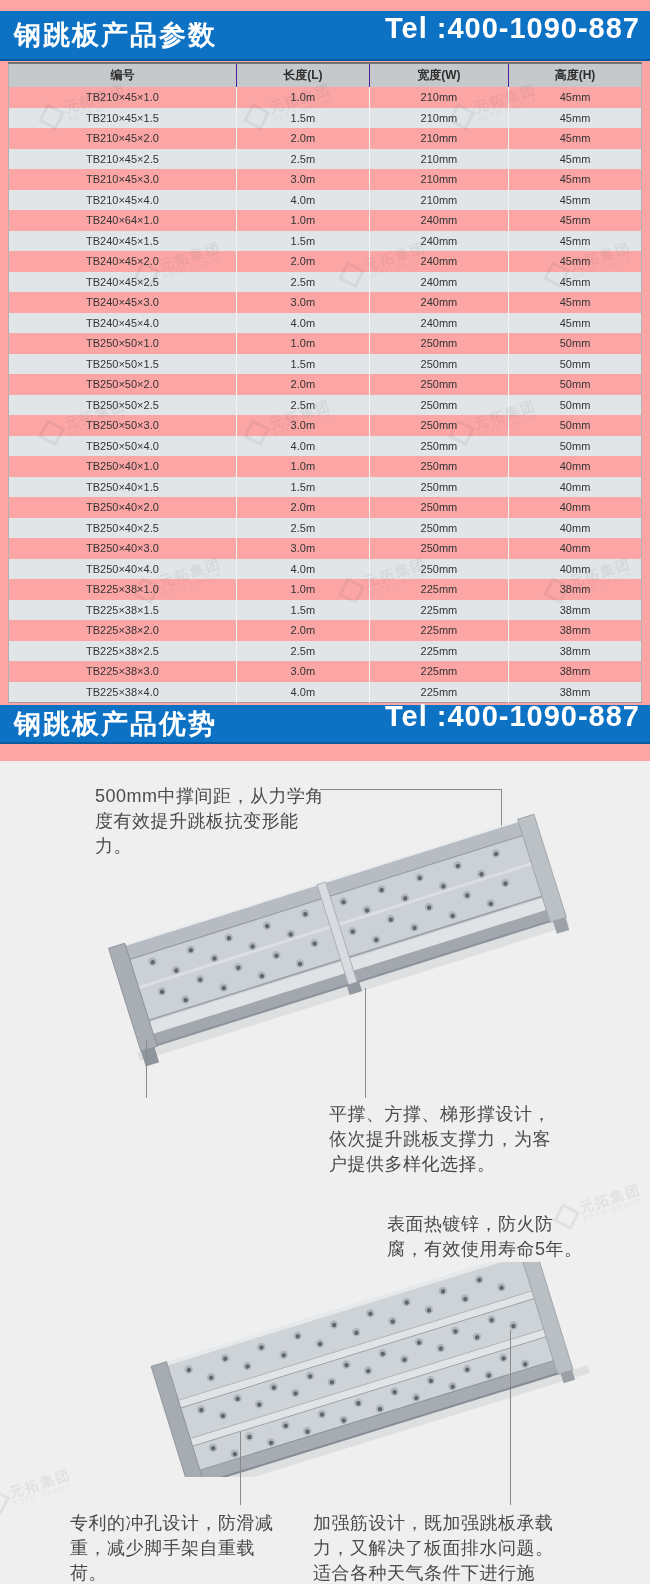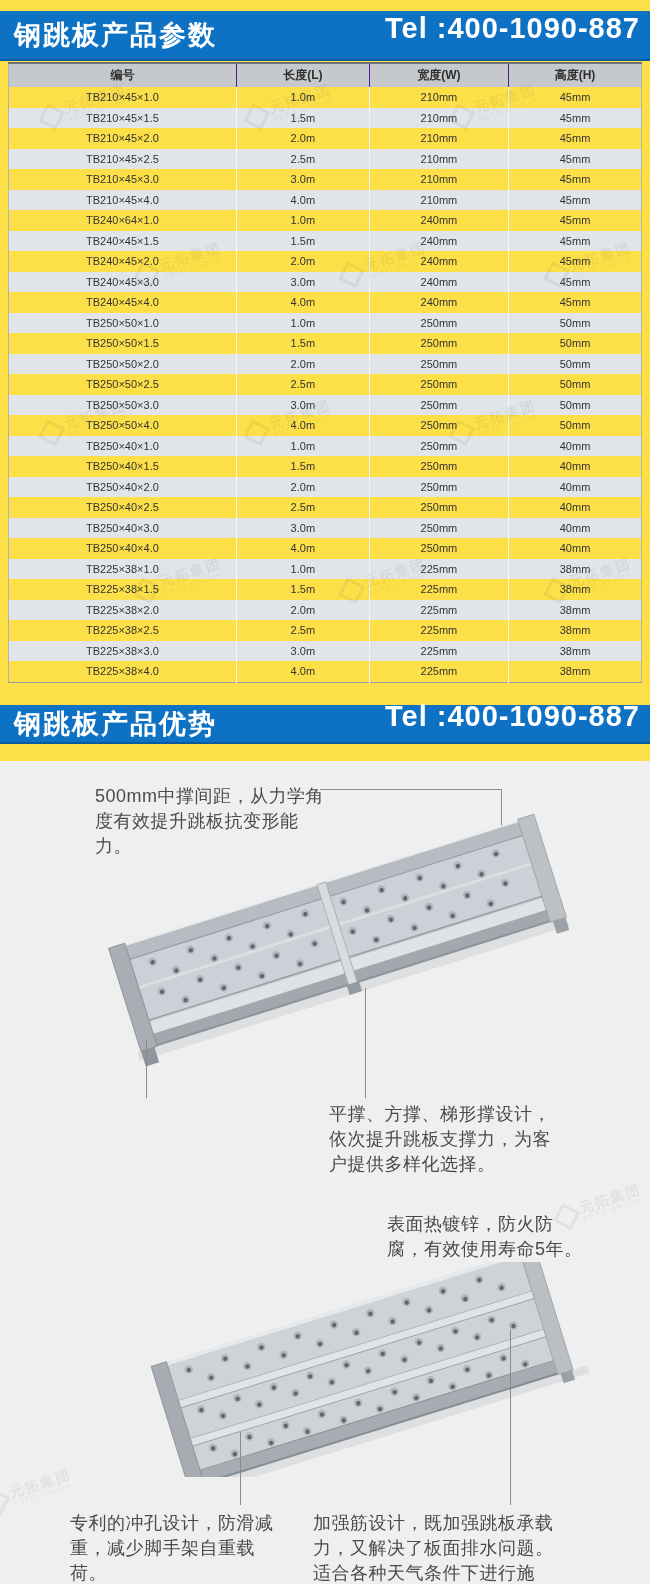--- a/index.html
+++ b/index.html
@@ -1,16 +1,16 @@
 <!DOCTYPE html>
 <html><head>
 <meta charset="utf-8">
 <style>
   html,body{margin:0;padding:0;background:#fff;}
-  .page{position:relative;width:650px;height:1584px;background:#fde047;overflow:hidden;
+  .page{position:relative;width:650px;height:1584px;background:#fca5a5;overflow:hidden;
         font-family:"Liberation Sans","DejaVu Sans",sans-serif;}
   
   .bar{position:absolute;left:0;width:650px;height:50px;background:#0e72c4;
        border-bottom:2px solid #0a5aa0;box-sizing:border-box;}
   .bar1{top:11px;}
   .bar2{top:705px;height:39px;}
   .bar-title{position:absolute;left:14px;top:0;bottom:0;display:flex;align-items:center;
        color:#ffffff;font-size:27px;font-weight:bold;letter-spacing:2px;}
   .bar-tel{position:absolute;right:10px;top:0;bottom:14px;display:flex;align-items:center;
        color:#ffffff;font-size:29px;font-weight:bold;letter-spacing:1px;}
@@ -111,20 +111,26 @@
           </tr>
           <tr>
             <td>TB240×45×1.5</td>
             <td>1.5m</td>
             <td>240mm</td>
             <td>45mm</td>
           </tr>
           <tr>
             <td>TB240×45×2.0</td>
             <td>2.0m</td>
+            <td>240mm</td>
+            <td>45mm</td>
+          </tr>
+          <tr>
+            <td>TB240×45×2.5</td>
+            <td>2.5m</td>
             <td>240mm</td>
             <td>45mm</td>
           </tr>
           <tr>
             <td>TB240×45×3.0</td>
             <td>3.0m</td>
             <td>240mm</td>
             <td>45mm</td>
           </tr>
           <tr>

